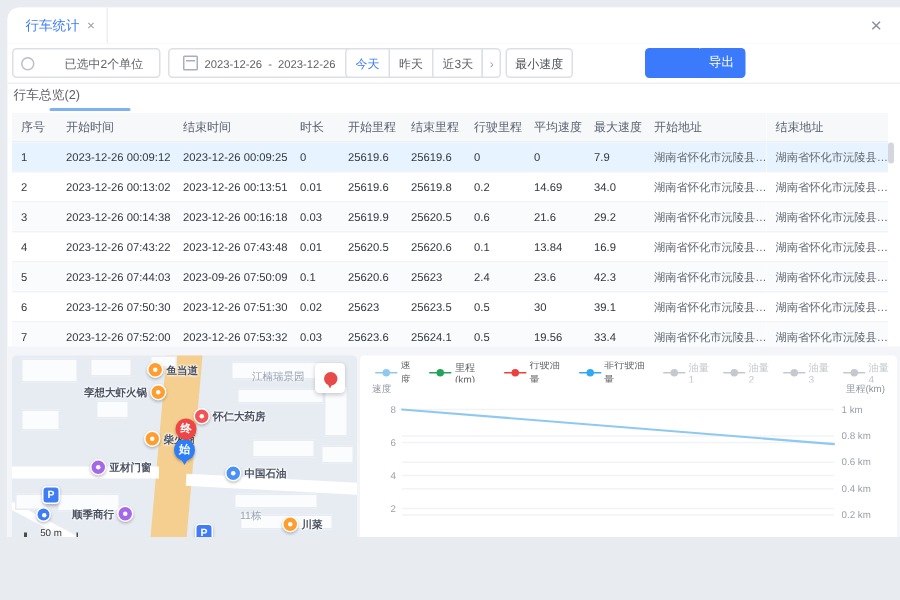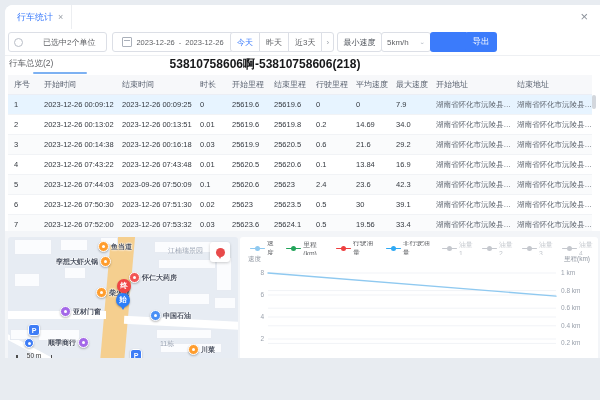--- a/index.html
+++ b/index.html
@@ -129,32 +129,27 @@
       <span>-</span>
       <span>2023-12-26</span>
     </div>
     <div class="tb btngrp">
       <div class="gbtn act">今天</div>
       <div class="gbtn">昨天</div>
       <div class="gbtn">近3天</div>
       <div class="gbtn arrow">›</div>
     </div>
     <div class="tb boxed minspd">最小速度</div>
-    <div class="tb boxed spdsel">
-      <span>5km/h</span>
-      <span class="chev">⌄</span>
-    </div>
     <div class="tb pbtn q1">查询</div>
     <div class="tb pbtn q2">导出</div>
   </div>
 
   <div class="ovrow">
     <span class="ovtab">行车总览(2)</span>
     <span class="ovline"></span>
-    <span class="ovtitle">53810758606啊-53810758606(218)</span>
   </div>
 
   <div class="tblwrap">
     <table>
       <colgroup id="cols">
             <col style="width: 30px;">
             <col style="width: 78px;">
             <col style="width: 78px;">
             <col style="width: 32px;">
             <col style="width: 42px;">

